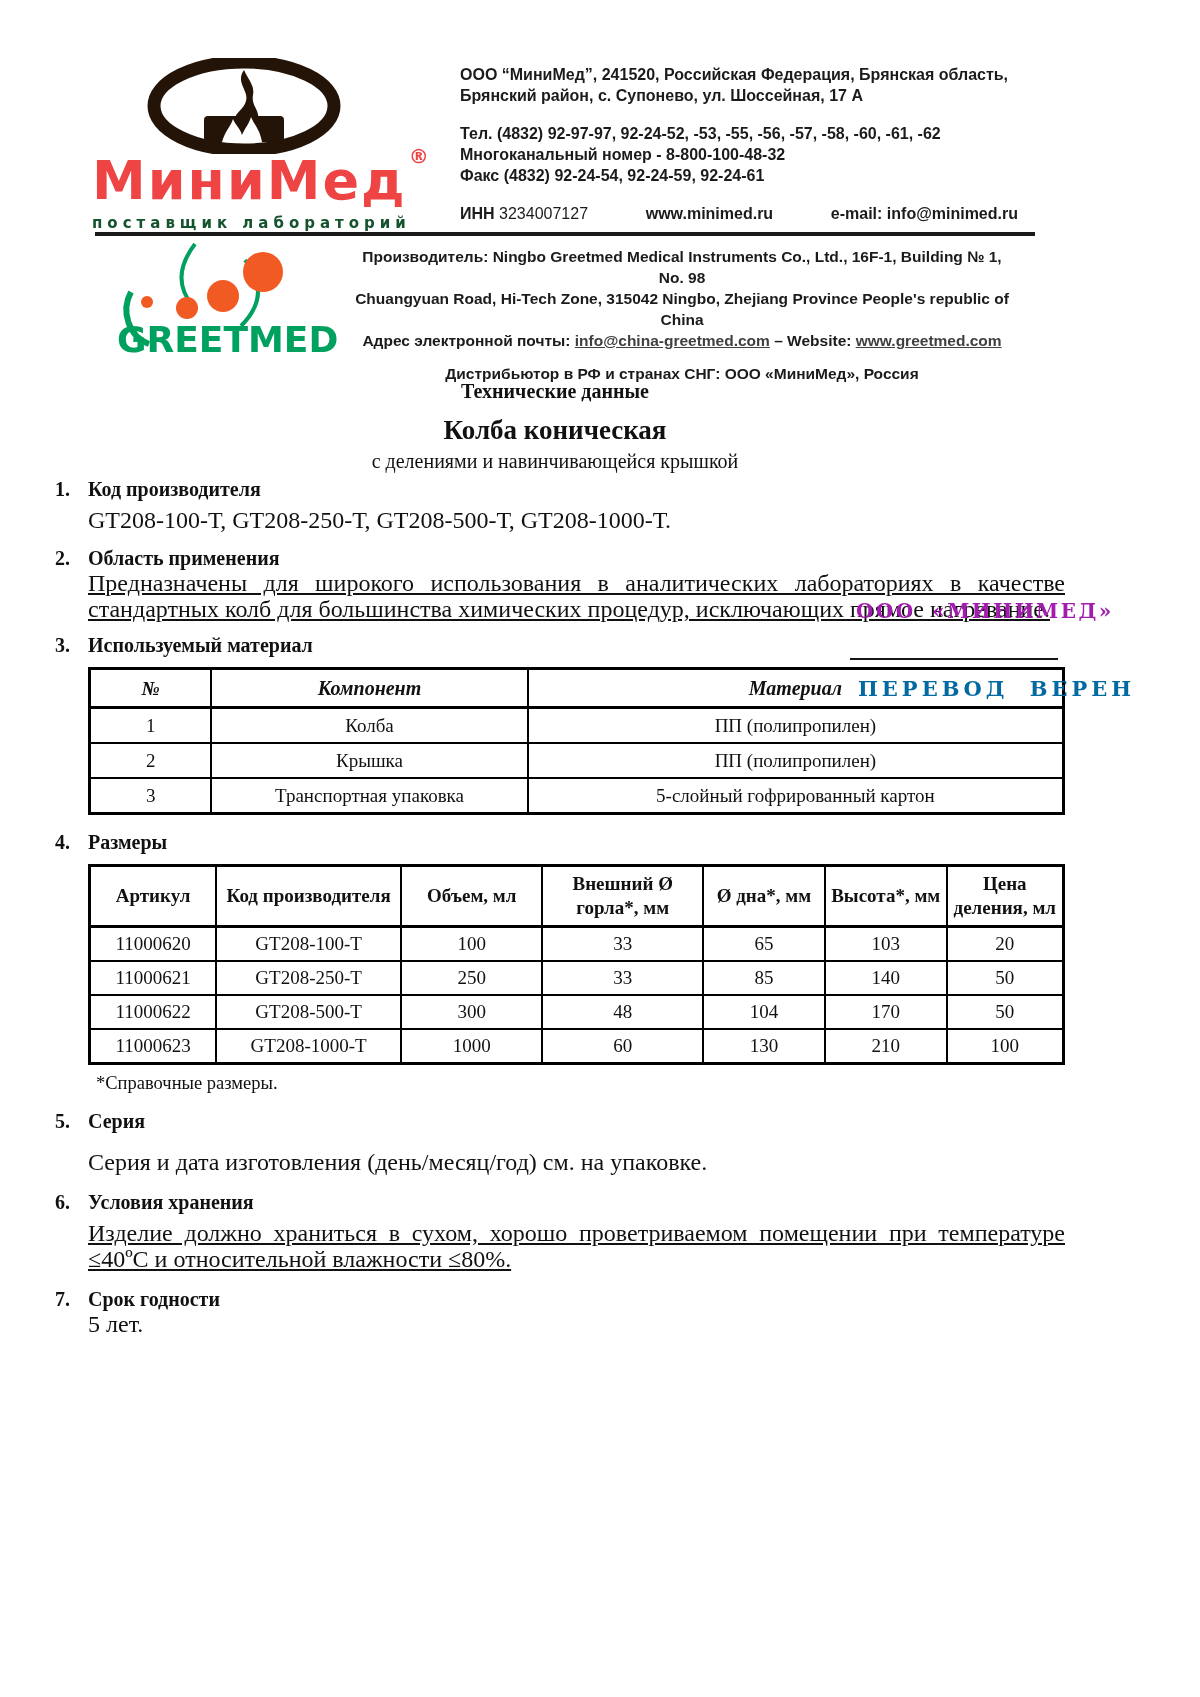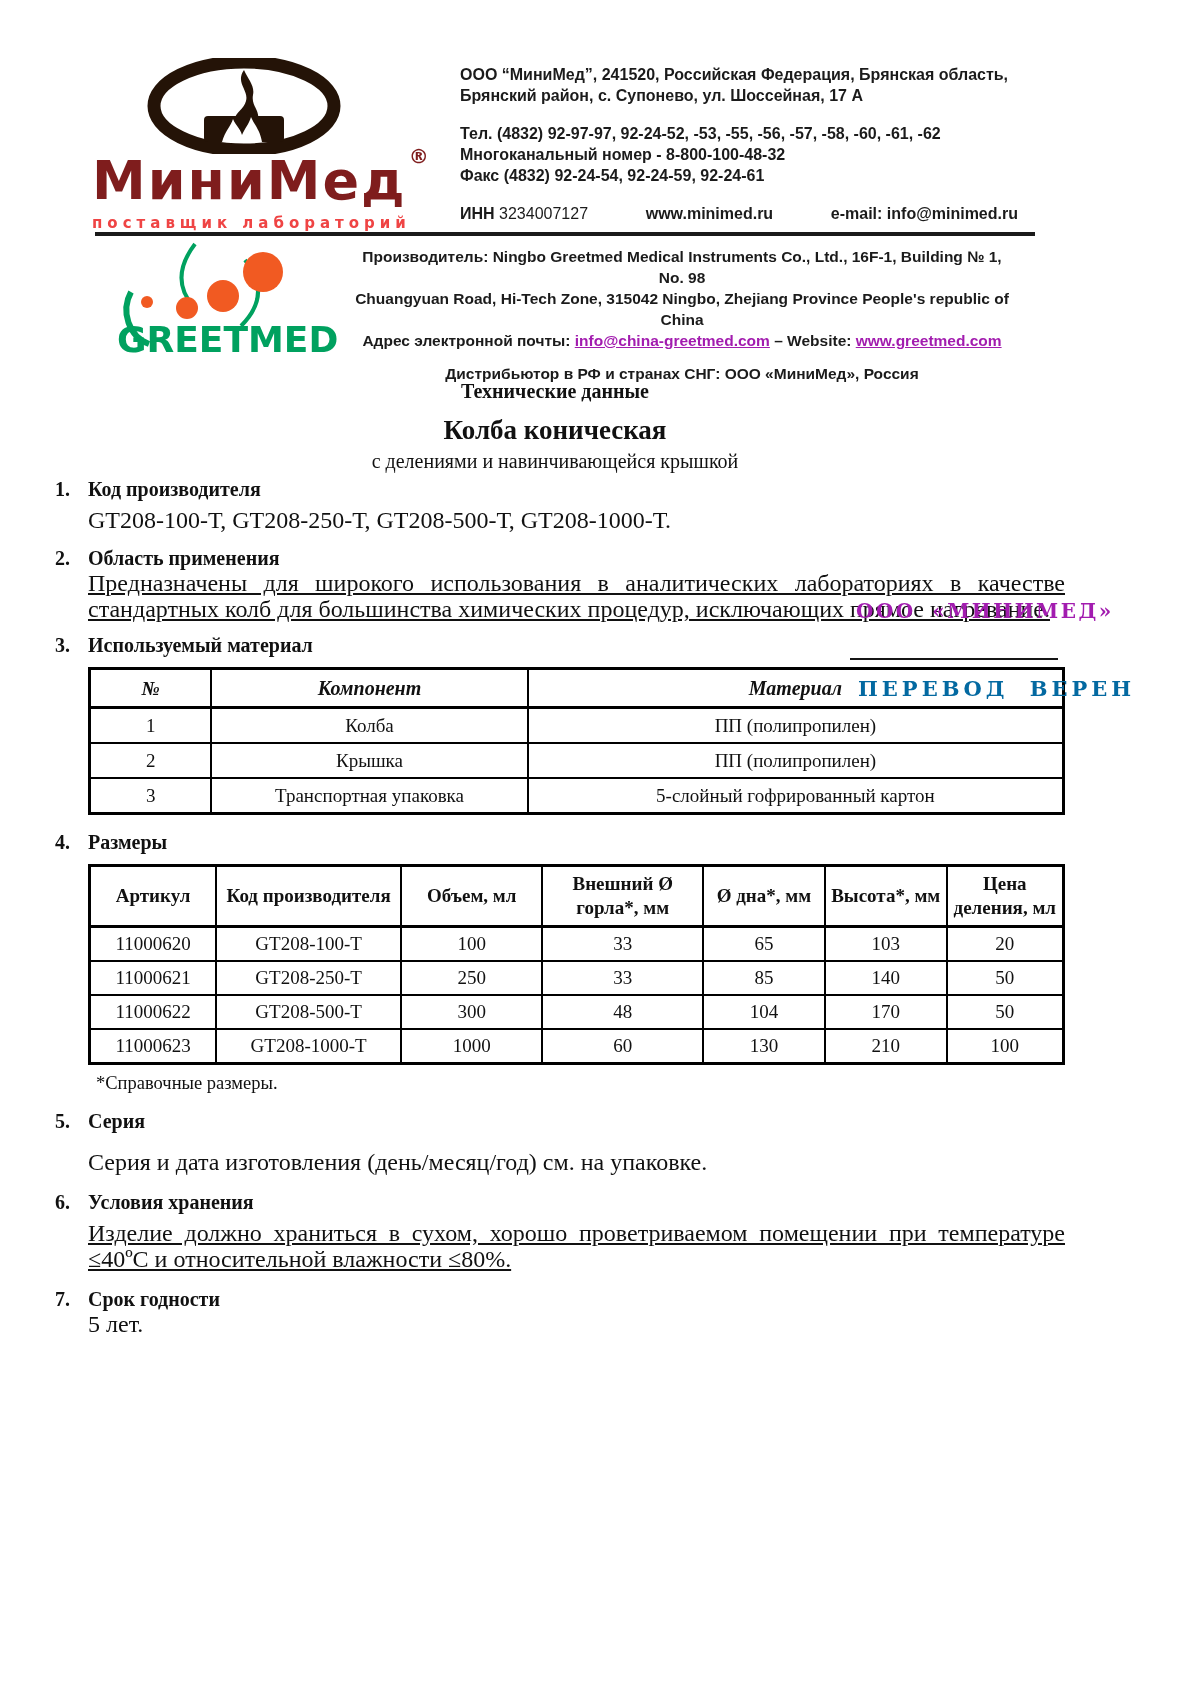--- a/index.html
+++ b/index.html
@@ -5,44 +5,44 @@
   html,body{margin:0;padding:0;}
   body{
     width:1200px;height:1697px;background:#ffffff;position:relative;
     font-family:"Liberation Serif", serif;color:#111;
     -webkit-font-smoothing:antialiased;
   }
   
   .minimed-logo{position:absolute;left:92px;top:58px;width:315px;}
   .minimed-logo .brand{
     font-family:"DejaVu Sans", sans-serif;font-weight:800;font-size:54px;
-    letter-spacing:2px;color:#7f1d1d;line-height:1;margin-top:-4px;position:relative;
+    letter-spacing:2px;color:#ef4444;line-height:1;margin-top:-4px;position:relative;
   }
   .minimed-logo .brand .reg{font-size:20px;position:absolute;top:-8px;margin-left:2px;}
   .minimed-logo .tagline{
     font-family:"DejaVu Sans", sans-serif;font-weight:700;font-size:15px;
-    letter-spacing:5px;color:#ef4444;margin-top:6px;white-space:nowrap;
+    letter-spacing:5px;color:#14532d;margin-top:6px;white-space:nowrap;
   }
   .contact{
     position:absolute;left:460px;top:64px;width:558px;
     font-family:"Liberation Sans", sans-serif;font-weight:700;font-size:16px;
     line-height:21px;color:#1b1b1b;
   }
   .contact .gap{height:17px;}
   .inn-row{display:flex;justify-content:space-between;align-items:baseline;margin-top:0;}
   .inn-row .inn-val{font-weight:400;}
   .hr-thick{position:absolute;left:95px;top:232px;width:940px;height:4px;background:#1a1a1a;}
   
   .greetmed-logo{position:absolute;left:95px;top:240px;width:250px;height:118px;}
   .manufacturer{
     position:absolute;left:348px;top:246px;width:668px;
     font-family:"Liberation Sans", sans-serif;font-weight:700;font-size:15.5px;
     line-height:21px;color:#1b1b1b;text-align:center;
   }
-  .manufacturer a{color:#a21caf;text-decoration:underline;}
+  .manufacturer a{color:#404040;text-decoration:underline;}
   .manufacturer .dist{margin-top:12px;}
   
   .titles{position:absolute;left:70px;top:380px;width:970px;text-align:center;font-family:Liberation Serif, serif;}
   .titles .tech{font-weight:700;font-size:20px;}
   .titles .product{font-weight:700;font-size:27px;margin-top:12px;}
   .titles .product-sub{font-size:20px;margin-top:4px;text-align:center;}
   
   .stamp1{
     position:absolute;left:856px;top:599px;z-index:5;
     font-family:"DejaVu Serif", serif;font-weight:700;font-size:20px;

